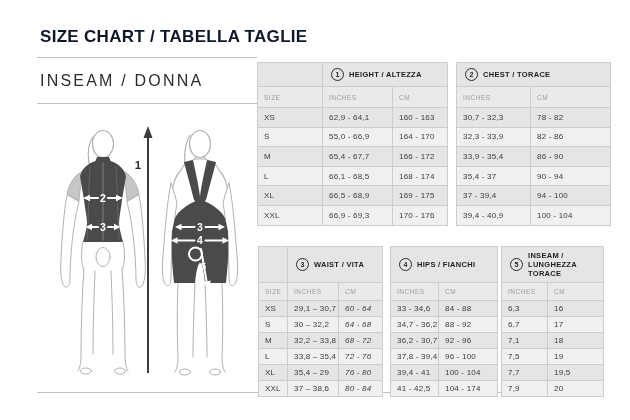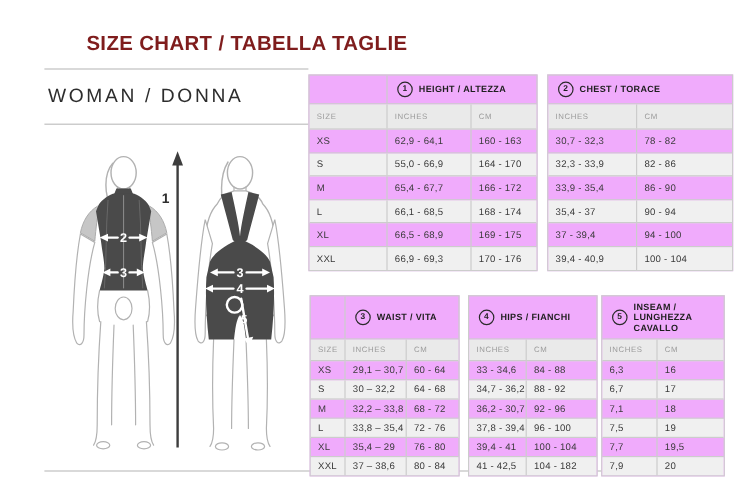--- a/index.html
+++ b/index.html
@@ -1,28 +1,28 @@
 <!DOCTYPE html>
 <html><head>
 <meta charset="utf-8">
 <style>
   html,body{margin:0;padding:0;}
   .page{position:relative;width:630px;height:420px;background:#ffffff;overflow:hidden;
         font-family:"Liberation Sans","DejaVu Sans",sans-serif;color:#333;}
   .title{position:absolute;left:40px;top:27px;font-size:17px;font-weight:700;
-         letter-spacing:.3px;color:#7f1d1d;margin-left:32px;}
+         letter-spacing:.3px;color:#0f172a;}
   .section-title{position:absolute;left:40px;top:72px;font-size:16px;font-weight:400;
          letter-spacing:2.2px;color:#2d2d2d;}
   .rule{position:absolute;height:1px;background:#c0c0c0;}
   .rule1{left:37px;top:57px;width:220px;}
   .rule2{left:37px;top:103px;width:220px;}
   .rule3{left:37px;top:392px;width:558px;}
   .figwrap{position:absolute;left:37px;top:110px;width:220px;height:280px;}
 
-  .sub{position:absolute;border:1px solid #cccccc;box-sizing:border-box;background:#f0abfc;}
+  .sub{position:absolute;border:1px solid #cccccc;box-sizing:border-box;background:#e5e5e5;}
   .t1a{left:257px;top:62px;width:191px;}
   .t1b{left:456px;top:62px;width:155px;}
   .t2a{left:258px;top:246px;width:125px;text-align:center;}
   .t2b{left:390px;top:246px;width:108px;}
   .t2c{left:501px;top:246px;width:103px;}
   .trow{display:flex;border-bottom:1px solid #cccccc;align-items:stretch;}
   .sub .trow:last-child{border-bottom:none;}
   .sub .trow:nth-child(4),.sub .trow:nth-child(6),.sub .trow:nth-child(8){background:#f0f0f0;}
   .t1a .trow,.t1b .trow{height:18.6px;}
   .t1a .ghead,.t1b .ghead{height:23px;}
@@ -30,41 +30,41 @@
   .t2a .trow,.t2b .trow,.t2c .trow{height:15px;}
   .t2a .ghead,.t2b .ghead,.t2c .ghead{height:35px;}
   .t2a .chead,.t2b .chead,.t2c .chead{height:17px;}
   .chead{background:#eaeaea;}
   .cell{display:flex;align-items:center;padding-left:6px;box-sizing:border-box;
         border-right:1px solid #cccccc;font-size:8px;color:#3a3a3a;letter-spacing:.2px;}
   .trow .cell:last-child{border-right:none;}
   .chead .cell{font-size:6.5px;color:#9b9b9b;letter-spacing:.5px;}
   .t1a .c-size{width:65px;}.t1a .c-in{width:70px;}.t1a .c-cm{flex:1;text-align:center;}
   .t1b .c-in{width:74px;}.t1b .c-cm{flex:1;}
-  .t2a .c-size{width:29px;}.t2a .c-in{width:51px;}.t2a .c-cm{flex:1;}
+  .t2a .c-size{width:29px;}.t2a .c-in{width:51px;}.t2a .c-cm{flex:1;font-style:italic;}
   .t2b .c-in{width:48px;}.t2b .c-cm{flex:1;}
   .t2c .c-in{width:46px;}.t2c .c-cm{flex:1;}
   .gempty{border-right:1px solid #cccccc;}
   .t1a .gempty{width:65px;}
   .t2a .gempty{width:29px;}
   .glabel{display:flex;align-items:center;flex:1;padding-left:8px;font-size:7.5px;
           font-weight:700;color:#1e1e1e;letter-spacing:.3px;border-right:none;}
   .circ{width:11px;height:11px;border:1px solid #2a2a2a;border-radius:50%;flex:none;
         display:inline-flex;align-items:center;justify-content:center;
         font-size:7px;font-weight:700;margin-right:5px;color:#1e1e1e;}
   .glines{display:flex;flex-direction:column;line-height:9px;}
 </style>
 </head>
 <body>
 
 <div class="page">
 
   <div class="title">SIZE CHART / TABELLA TAGLIE</div>
   <div class="rule rule1"></div>
-  <div class="section-title">WOMAN / DONNA</div>
+  <div class="section-title">INSEAM / DONNA</div>
   <div class="rule rule2"></div>
   <div class="rule rule3"></div>
 
   <div class="figwrap">
     <svg width="220" height="280" viewBox="0 0 220 278">
 
       <g>
         <line x1="111" y1="24" x2="111" y2="262" stroke="#3d3d3d" stroke-width="2"></line>
         <polygon points="111,15 106.5,27 115.5,27" fill="#3d3d3d"></polygon>
         <text x="101" y="58" font-size="11.5" font-weight="bold" fill="#2e2e2e" text-anchor="middle">1</text>
@@ -293,31 +293,31 @@
     <div class="trow">
       <div class="cell c-in">37,8 - 39,4</div>
       <div class="cell c-cm">96 - 100</div>
     </div>
     <div class="trow">
       <div class="cell c-in">39,4 - 41</div>
       <div class="cell c-cm">100 - 104</div>
     </div>
     <div class="trow">
       <div class="cell c-in">41 - 42,5</div>
-      <div class="cell c-cm">104 - 182</div>
+      <div class="cell c-cm">104 - 174</div>
     </div>
   </div>
 
   <div class="sub t2c">
     <div class="trow ghead">
       <div class="cell glabel">
         <span class="circ">5</span>
         <span class="glines">
           <span>INSEAM /</span>
-          <span>LUNGHEZZA CAVALLO</span>
+          <span>LUNGHEZZA TORACE</span>
         </span>
       </div>
     </div>
     <div class="trow chead">
       <div class="cell c-in">INCHES</div>
       <div class="cell c-cm">CM</div>
     </div>
     <div class="trow">
       <div class="cell c-in">6,3</div>
       <div class="cell c-cm">16</div>

